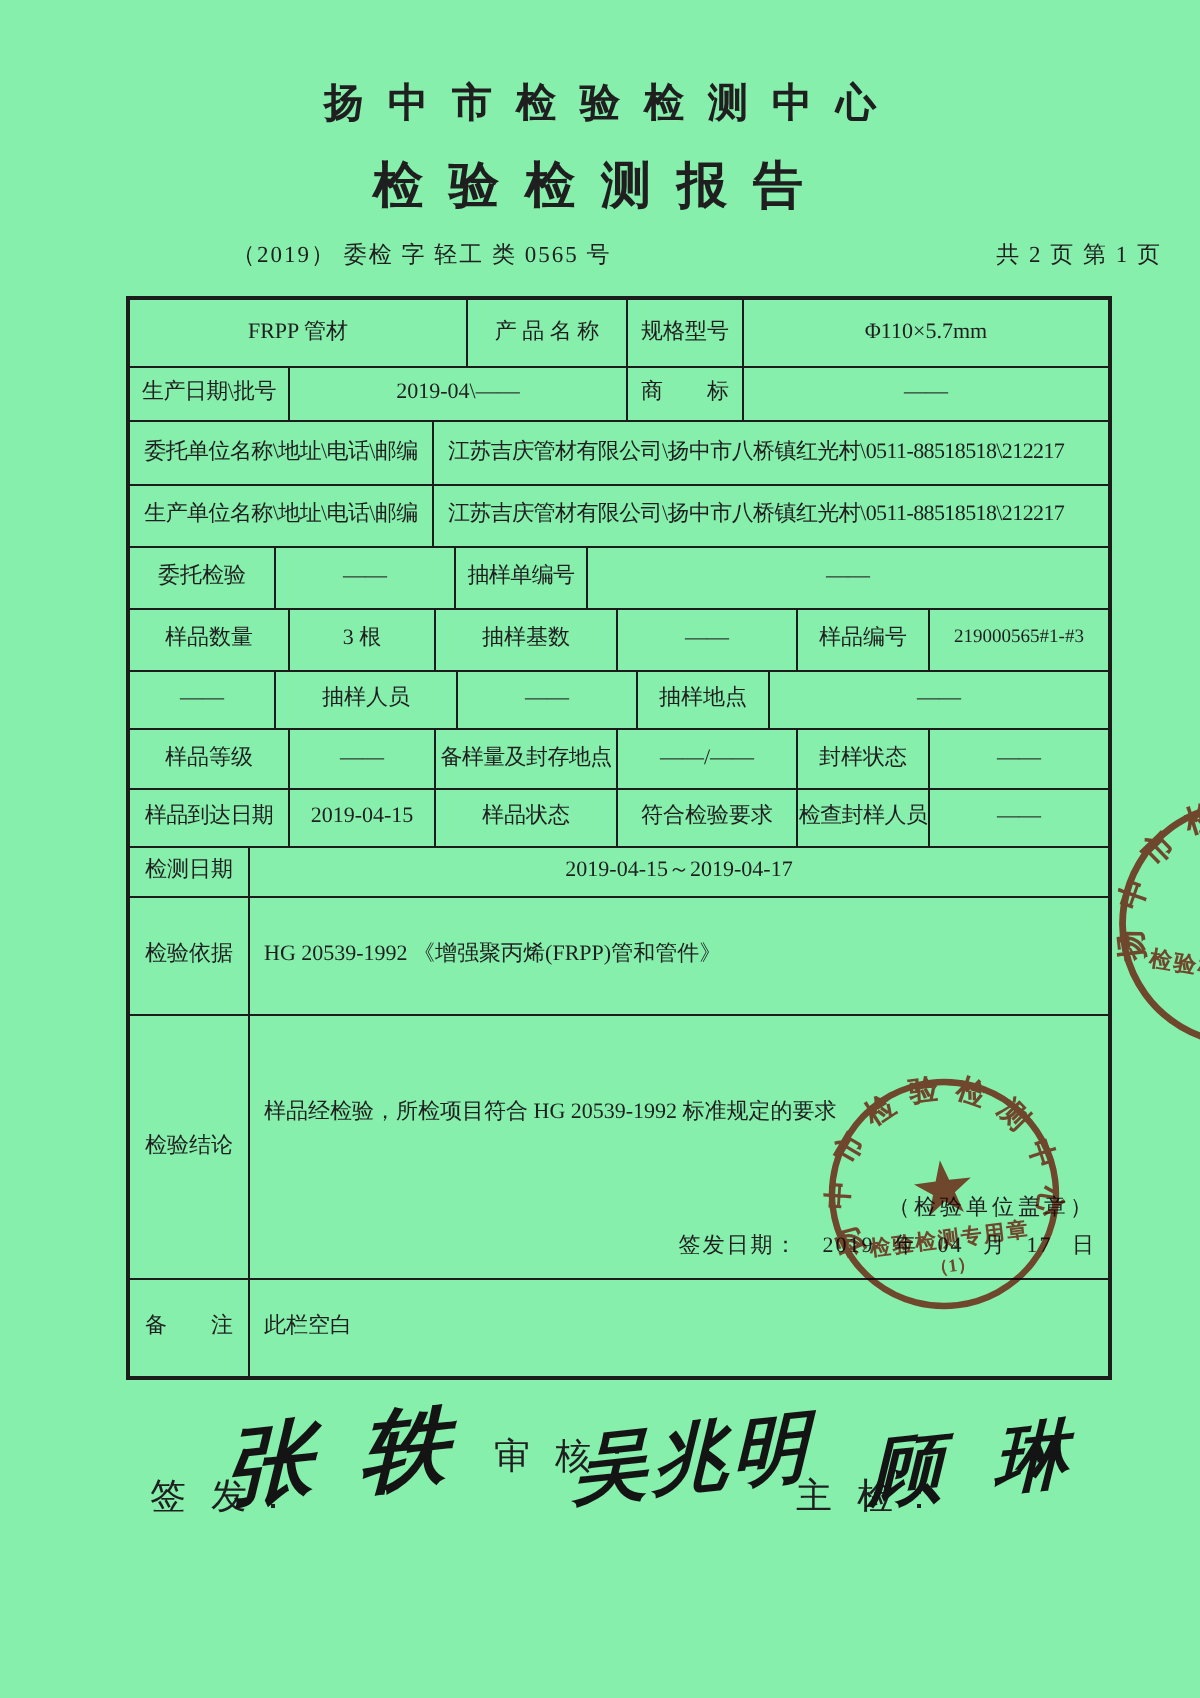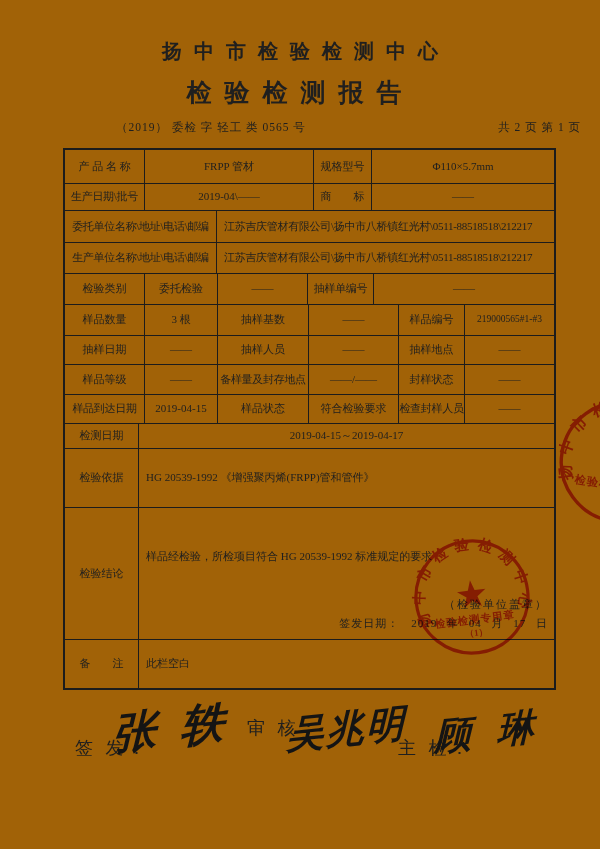--- a/index.html
+++ b/index.html
@@ -1,19 +1,19 @@
 <!DOCTYPE html>
 <html><head>
 <meta charset="utf-8">
 <style>
   html,body{margin:0;padding:0;}
   .page{
     position:relative;
     width:600px;height:849px;
-    background:#a16207;
+    background:#86efac;
     overflow:hidden;
     font-family:"Liberation Serif","DejaVu Serif",serif;
     color:#1f1f1f;
   }
   .title{
     position:absolute;top:38px;left:0;width:600px;
     text-align:center;font-size:20px;font-weight:bold;
     letter-spacing:12px;padding-left:12px;box-sizing:border-box;
   }
   .subtitle{
@@ -39,21 +39,21 @@
     text-align:center;overflow:hidden;line-height:1.25;
   }
   .cell:last-child{border-right:none;}
   .left{justify-content:flex-start;text-align:left;padding-left:7px;padding-right:0;}
   .h34{height:34px}.h27{height:27px}.h32{height:32px}.h31{height:31px}
   .h29{height:29px}.h30{height:30px}.h25{height:25px}.h59{height:59px}
   .h132{height:132px}.h48{height:48px}
   .cA1{width:80px}.cA2{width:169px}.cA3{width:58px}.cA4{flex:1}
   .cB1{width:152px}.cB2{flex:1}
   .cC1{width:80px}.cC2{width:73px}.cC3{width:91px}.cC4{width:90px}.cC5{width:66px}.cC6{flex:1}
-  .cD1{width:74px}.cD2{flex:1}
+  .cD1{width:60px}.cD2{flex:1}
   .small{font-size:9.5px}
   .tight{font-size:11px;letter-spacing:-0.3px}
   .conc{position:relative;display:block;}
   .conc-text{position:absolute;top:42px;left:7px;right:4px;text-align:left;}
   .seal-note{position:absolute;top:90px;right:6px;letter-spacing:2px;}
   .issue-line{position:absolute;top:109px;right:6px;word-spacing:6px;letter-spacing:1px;}
   .footer-label{position:absolute;font-size:18px;letter-spacing:4px;}
   .sig{
     position:absolute;font-weight:bold;font-style:italic;color:#141414;
     transform:rotate(-6deg) skewX(-6deg);white-space:nowrap;
@@ -68,22 +68,22 @@
   <div class="title">扬中市检验检测中心</div>
   <div class="subtitle">检验检测报告</div>
   <div class="docline">
     <span>（2019） 委检 字 轻工 类 0565 号</span>
     <span>共 2 页 第 1 页</span>
   </div>
 
   <div class="tbl">
 
     <div class="row h34">
+      <div class="cell cA2">FRPP 管材</div>
       <div class="cell cA1">产 品 名 称</div>
-      <div class="cell cA2">FRPP 管材</div>
       <div class="cell cA3">规格型号</div>
       <div class="cell cA4">Φ110×5.7mm</div>
     </div>
 
     <div class="row h27">
       <div class="cell cA1 tight">生产日期\批号</div>
       <div class="cell cA2">2019-04\——</div>
       <div class="cell cA3">商　　标</div>
       <div class="cell cA4">——</div>
     </div>
@@ -92,38 +92,36 @@
       <div class="cell cB1 tight">委托单位名称\地址\电话\邮编</div>
       <div class="cell cB2 left tight">江苏吉庆管材有限公司\扬中市八桥镇红光村\0511-88518518\212217</div>
     </div>
 
     <div class="row h31">
       <div class="cell cB1 tight">生产单位名称\地址\电话\邮编</div>
       <div class="cell cB2 left tight">江苏吉庆管材有限公司\扬中市八桥镇红光村\0511-88518518\212217</div>
     </div>
 
     <div class="row h31">
-      <div class="cell cC1">检验类别</div>
       <div class="cell cC2">委托检验</div>
       <div class="cell cC4">——</div>
       <div class="cell cC5 tight">抽样单编号</div>
       <div class="cell cC6">——</div>
     </div>
 
     <div class="row h31">
       <div class="cell cC1">样品数量</div>
       <div class="cell cC2">3 根</div>
       <div class="cell cC3">抽样基数</div>
       <div class="cell cC4">——</div>
       <div class="cell cC5">样品编号</div>
       <div class="cell cC6 small">219000565#1-#3</div>
     </div>
 
     <div class="row h29">
-      <div class="cell cC1">抽样日期</div>
       <div class="cell cC2">——</div>
       <div class="cell cC3">抽样人员</div>
       <div class="cell cC4">——</div>
       <div class="cell cC5">抽样地点</div>
       <div class="cell cC6">——</div>
     </div>
 
     <div class="row h30">
       <div class="cell cC1">样品等级</div>
       <div class="cell cC2">——</div>

